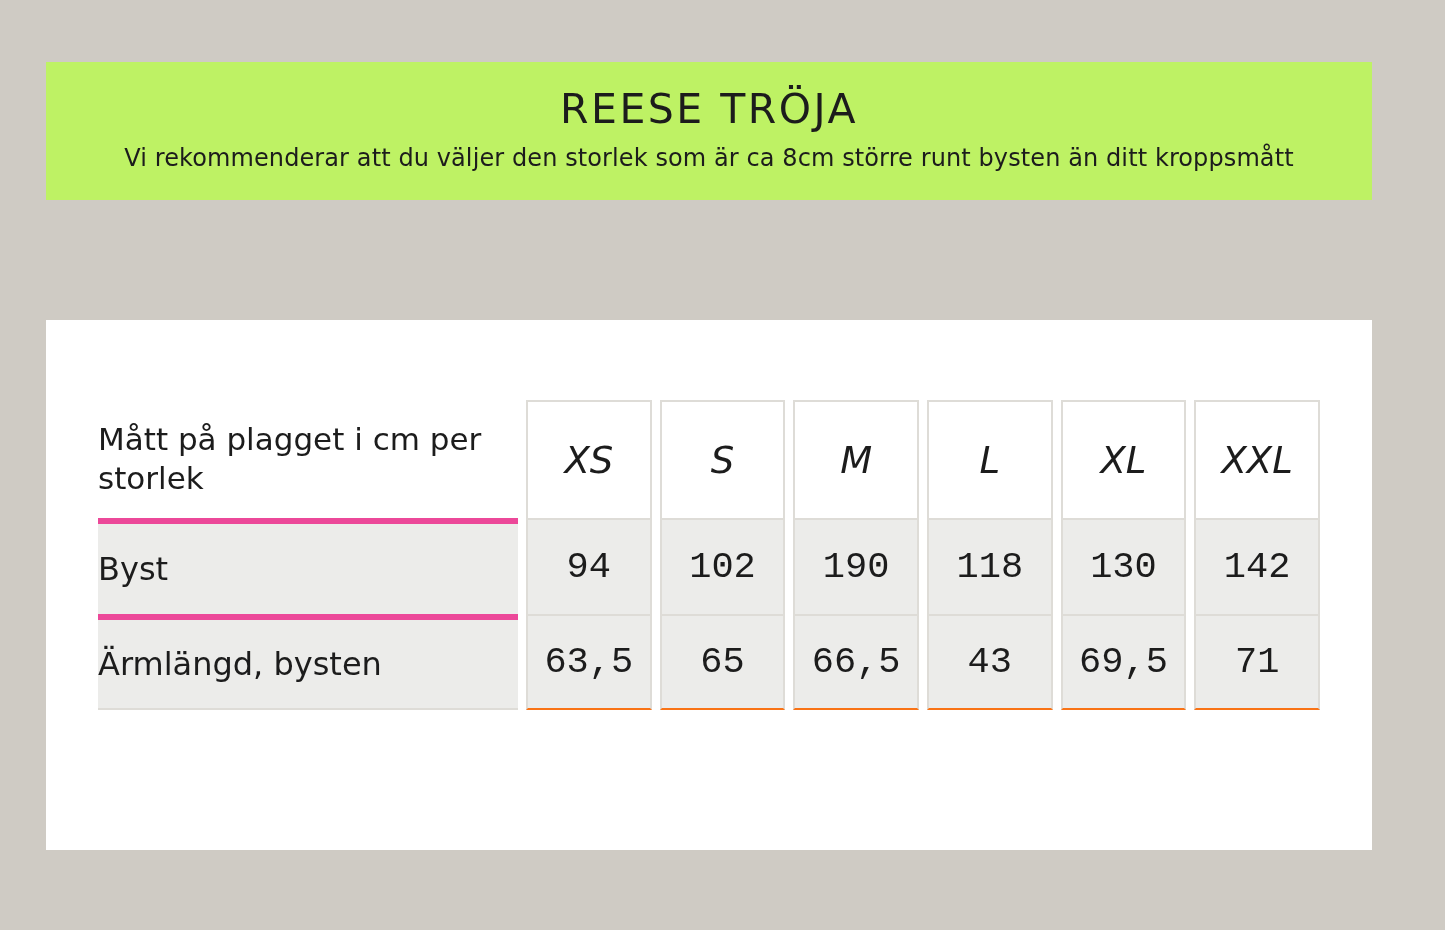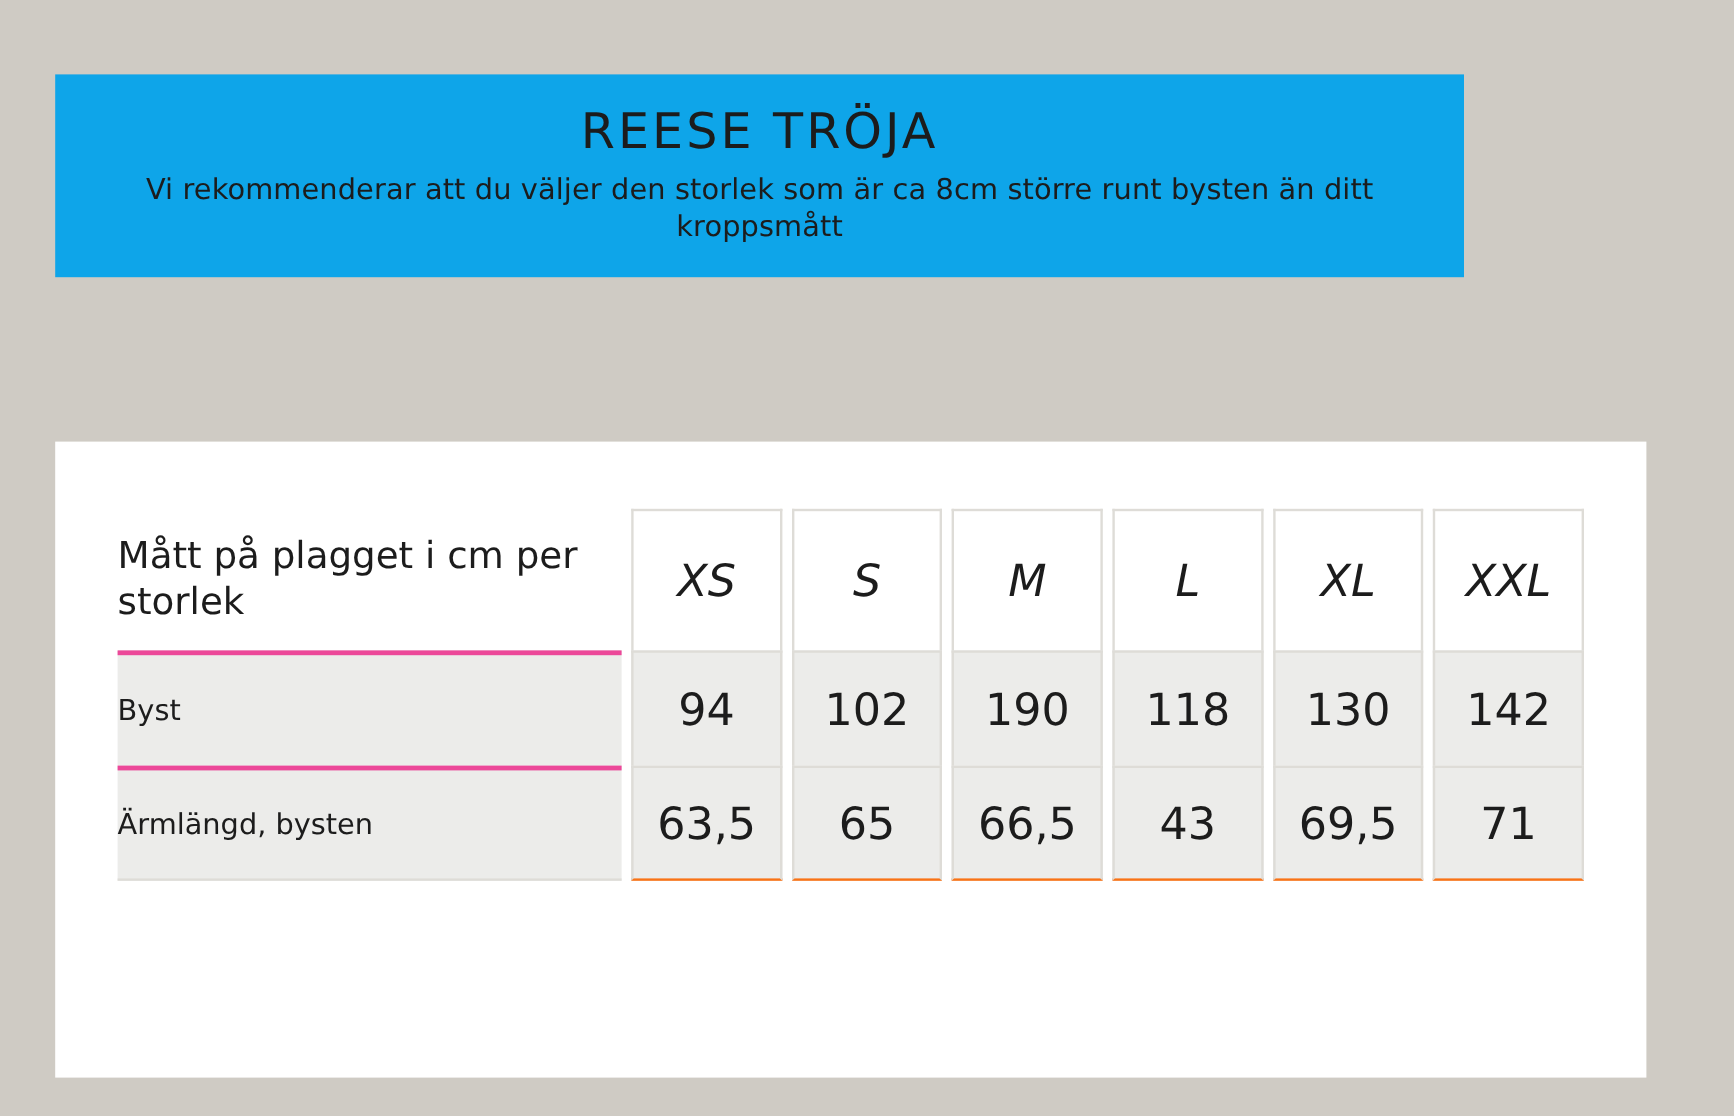--- a/index.html
+++ b/index.html
@@ -21,22 +21,22 @@
     height: 930px;
     box-sizing: border-box;
     padding: 0;
   }
 
   
   .header-card {
     position: absolute;
     left: 46px;
     top: 62px;
-    width: 1174px;
-    background: #0ea5e9;
+    width: 1326px;
+    background: #bef264;
     box-sizing: border-box;
     padding: 18px 40px 26px 40px;
     text-align: center;
   }
   .header-title {
     font-size: 41px;
     letter-spacing: 2.5px;
     font-weight: 400;
     line-height: 1.15;
     margin: 6px 0 10px 0;
@@ -52,22 +52,21 @@
 
   
   .table-card {
     position: absolute;
     left: 46px;
     top: 320px;
     width: 1326px;
     height: 530px;
     background: #ffffff;
     box-sizing: border-box;
-    padding: 56px 44px 0 44px;
-    margin-top: 48px;
+    padding: 80px 44px 0 44px;
   }
 
   .size-table {
     border-collapse: separate;
     border-spacing: 8px 0;
     width: 100%;
     table-layout: fixed;
   }
 
   .size-table col.label-col { width: 420px; }
@@ -84,26 +83,26 @@
     vertical-align: middle;
     text-align: left;
     font-size: 31px;
     line-height: 1.25;
     padding: 6px 12px 18px 12px;
     height: 118px;
     box-sizing: border-box;
   }
   .row-label {
     text-align: left;
-    font-size: 24px;
+    font-size: 32px;
     padding: 0 12px;
     height: 96px;
     box-sizing: border-box;
     vertical-align: middle;
-    border-top: 4px solid #ec4899;
+    border-top: 6px solid #ec4899;
   }
   .row-label.shaded {
     background: #ececea;
   }
   .row-label.lastrow {
     border-bottom: 2px solid #dedcd7;
   }
 
   
   .size-head {
@@ -118,20 +117,21 @@
   }
   .size-cell {
     text-align: center;
     font-size: 37px;
     height: 96px;
     box-sizing: border-box;
     vertical-align: middle;
     border-left: 2px solid #dedcd7;
     border-right: 2px solid #dedcd7;
     border-top: 2px solid #dedcd7;
+    font-family: Liberation Mono, monospace;
   }
   .size-cell.shaded {
     background: #ececea;
   }
   .size-cell.lastrow {
     border-bottom: 2px solid #f97316;
     text-align: center;
   }
 </style>
 </head>

